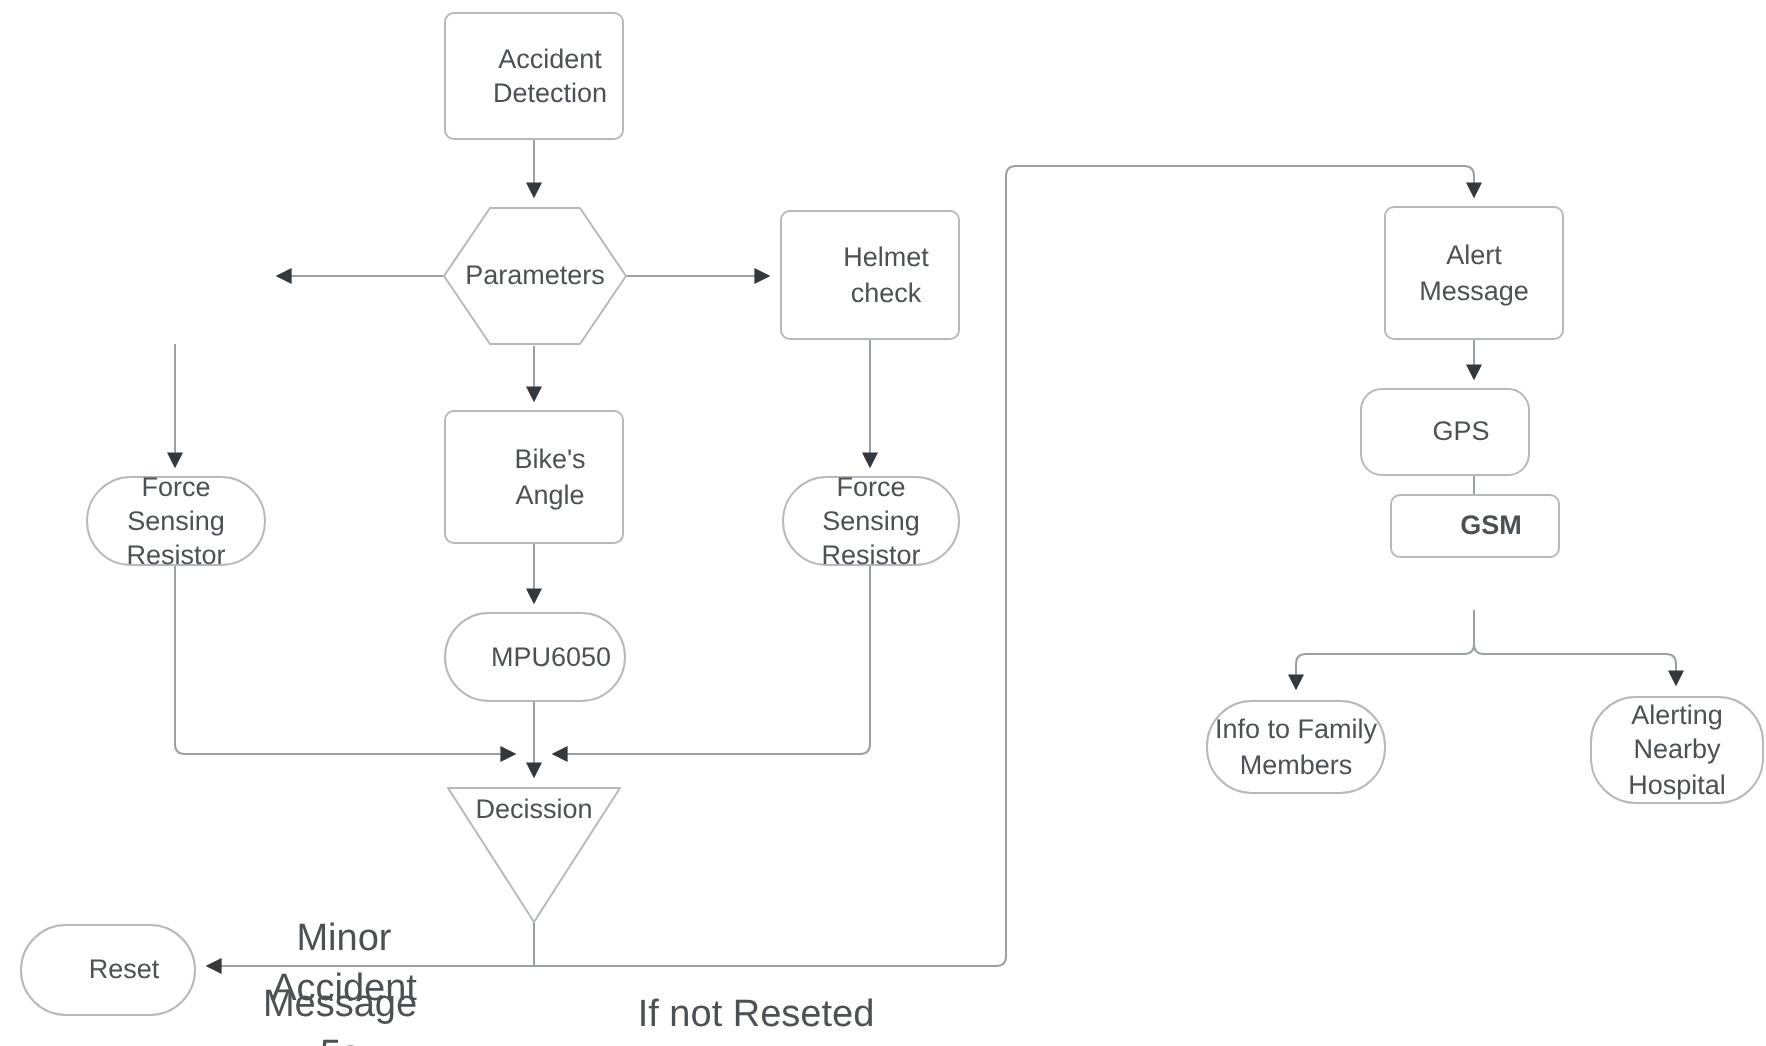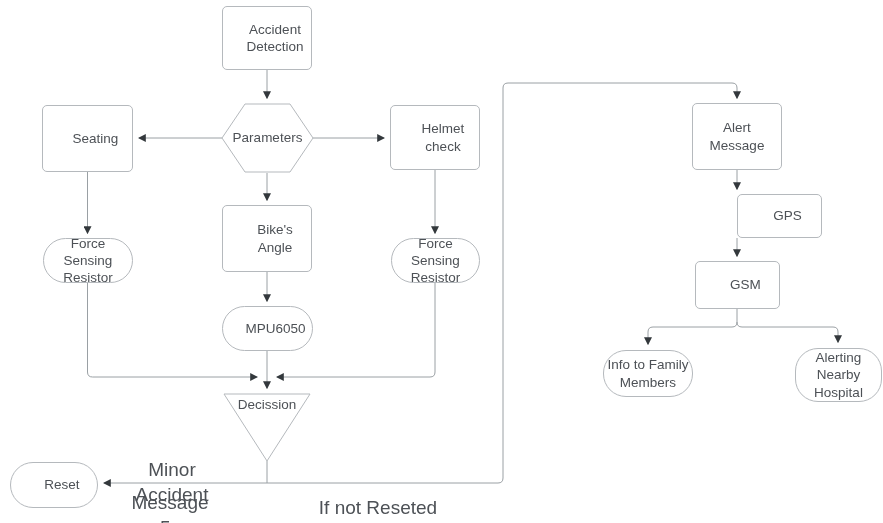--- a/index.html
+++ b/index.html
@@ -83,23 +83,20 @@
   </svg>
 
   <div class="node rect" style="left:222px;top:6px;width:90px;height:64px;">
     <span>Accident Detection</span>
   </div>
 
   <div class="shape-label" style="left:222px;top:104px;width:91px;height:68px;">
     <span>Parameters</span>
   </div>
 
-  <div class="node rect" style="left:42px;top:105px;width:91px;height:67px;">
-    <span>Seating</span>
-  </div>
 
   <div class="node rect" style="left:390px;top:105px;width:90px;height:65px;">
     <span>Helmet check</span>
   </div>
 
   <div class="node stadium" style="left:43px;top:238px;width:90px;height:45px;padding:0 3px;">
     <span>Force Sensing Resistor</span>
   </div>
 
   <div class="node rect" style="left:222px;top:205px;width:90px;height:67px;">
@@ -119,25 +116,25 @@
   </div>
 
   <div class="node stadium" style="left:10px;top:462px;width:88px;height:46px;">
     <span>Reset</span>
   </div>
 
   <div class="node rect" style="left:692px;top:103px;width:90px;height:67px;padding:0 14px;">
     <span>Alert Message</span>
   </div>
 
-  <div class="node rect" style="left:737px;top:194px;width:85px;height:44px;">
+  <div class="node rect" style="left:680px;top:194px;width:85px;height:44px;border-radius:11px;">
     <span>GPS</span>
   </div>
 
-  <div class="node rect" style="left:695px;top:261px;width:85px;height:48px;">
+  <div class="node rect" style="left:695px;top:247px;width:85px;height:32px;font-weight:bold;">
     <span>GSM</span>
   </div>
 
   <div class="node stadium" style="left:603px;top:350px;width:90px;height:47px;padding:0 3px;">
     <span>Info to Family Members</span>
   </div>
 
   <div class="node stadium" style="left:795px;top:348px;width:87px;height:54px;padding:0 10px;">
     <span>Alerting Nearby Hospital</span>
   </div>

